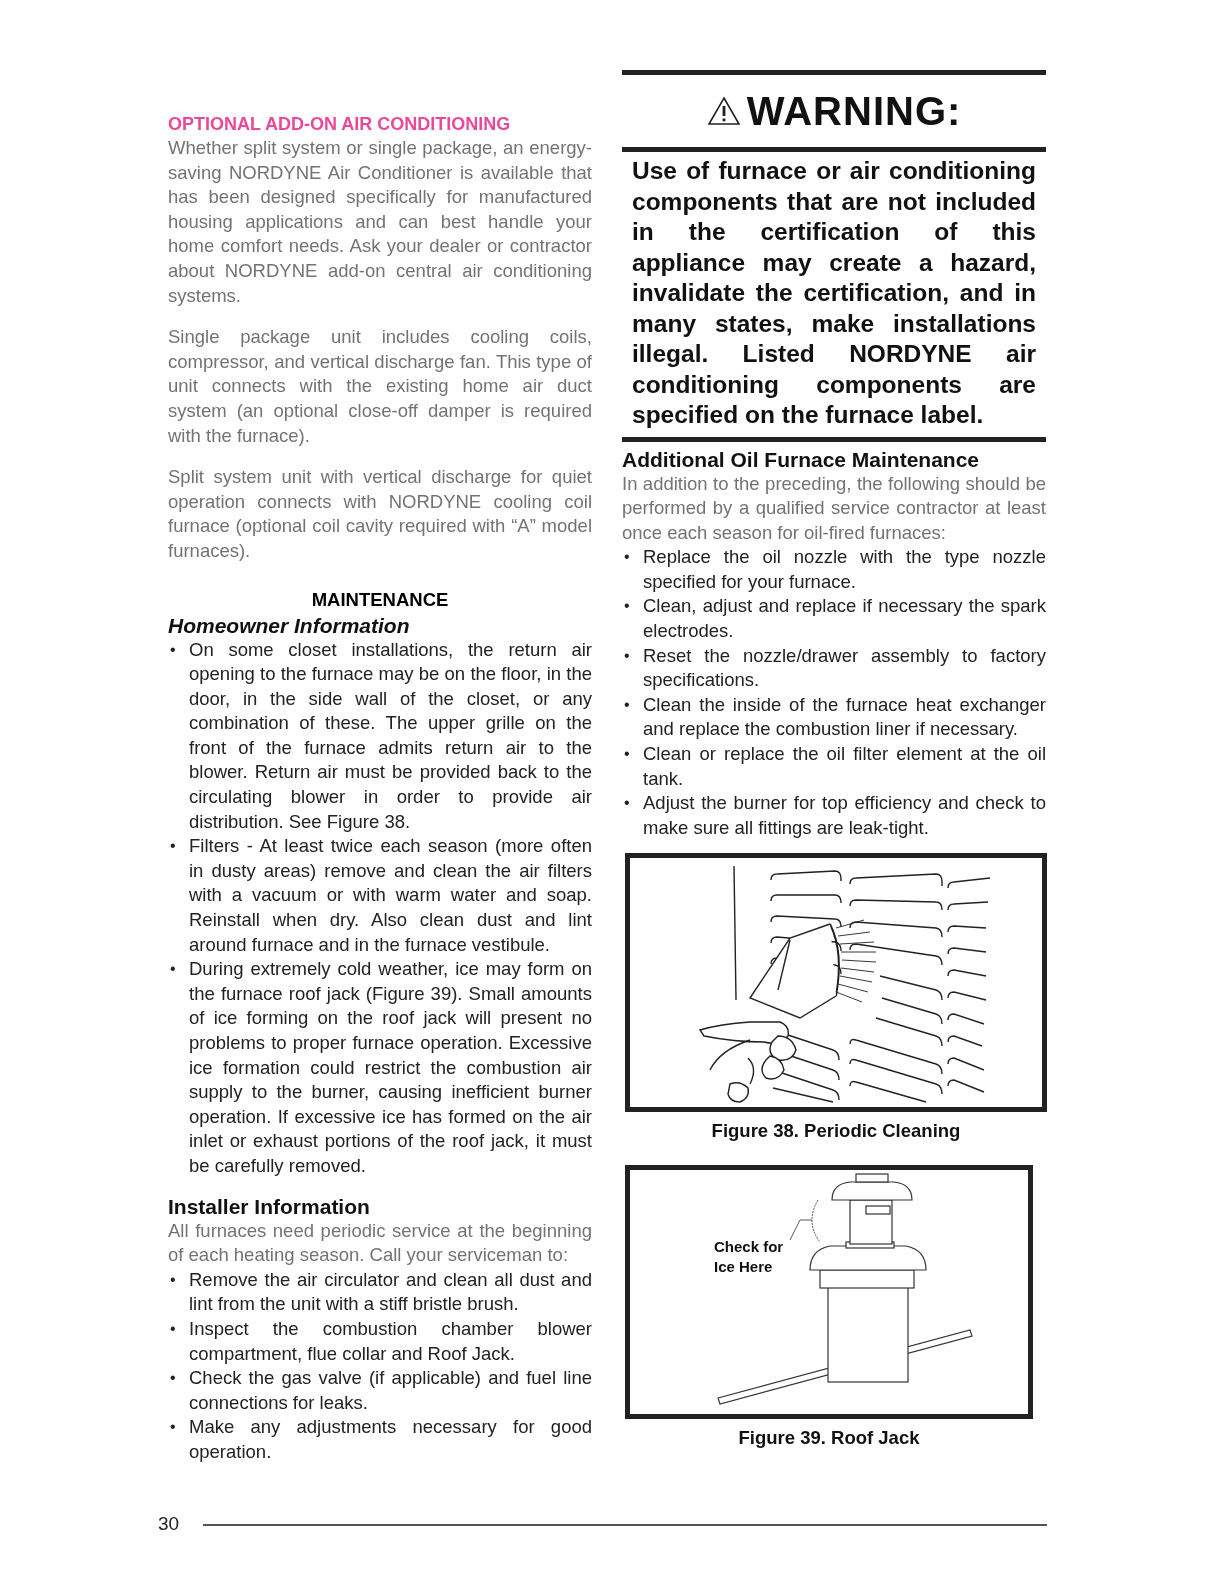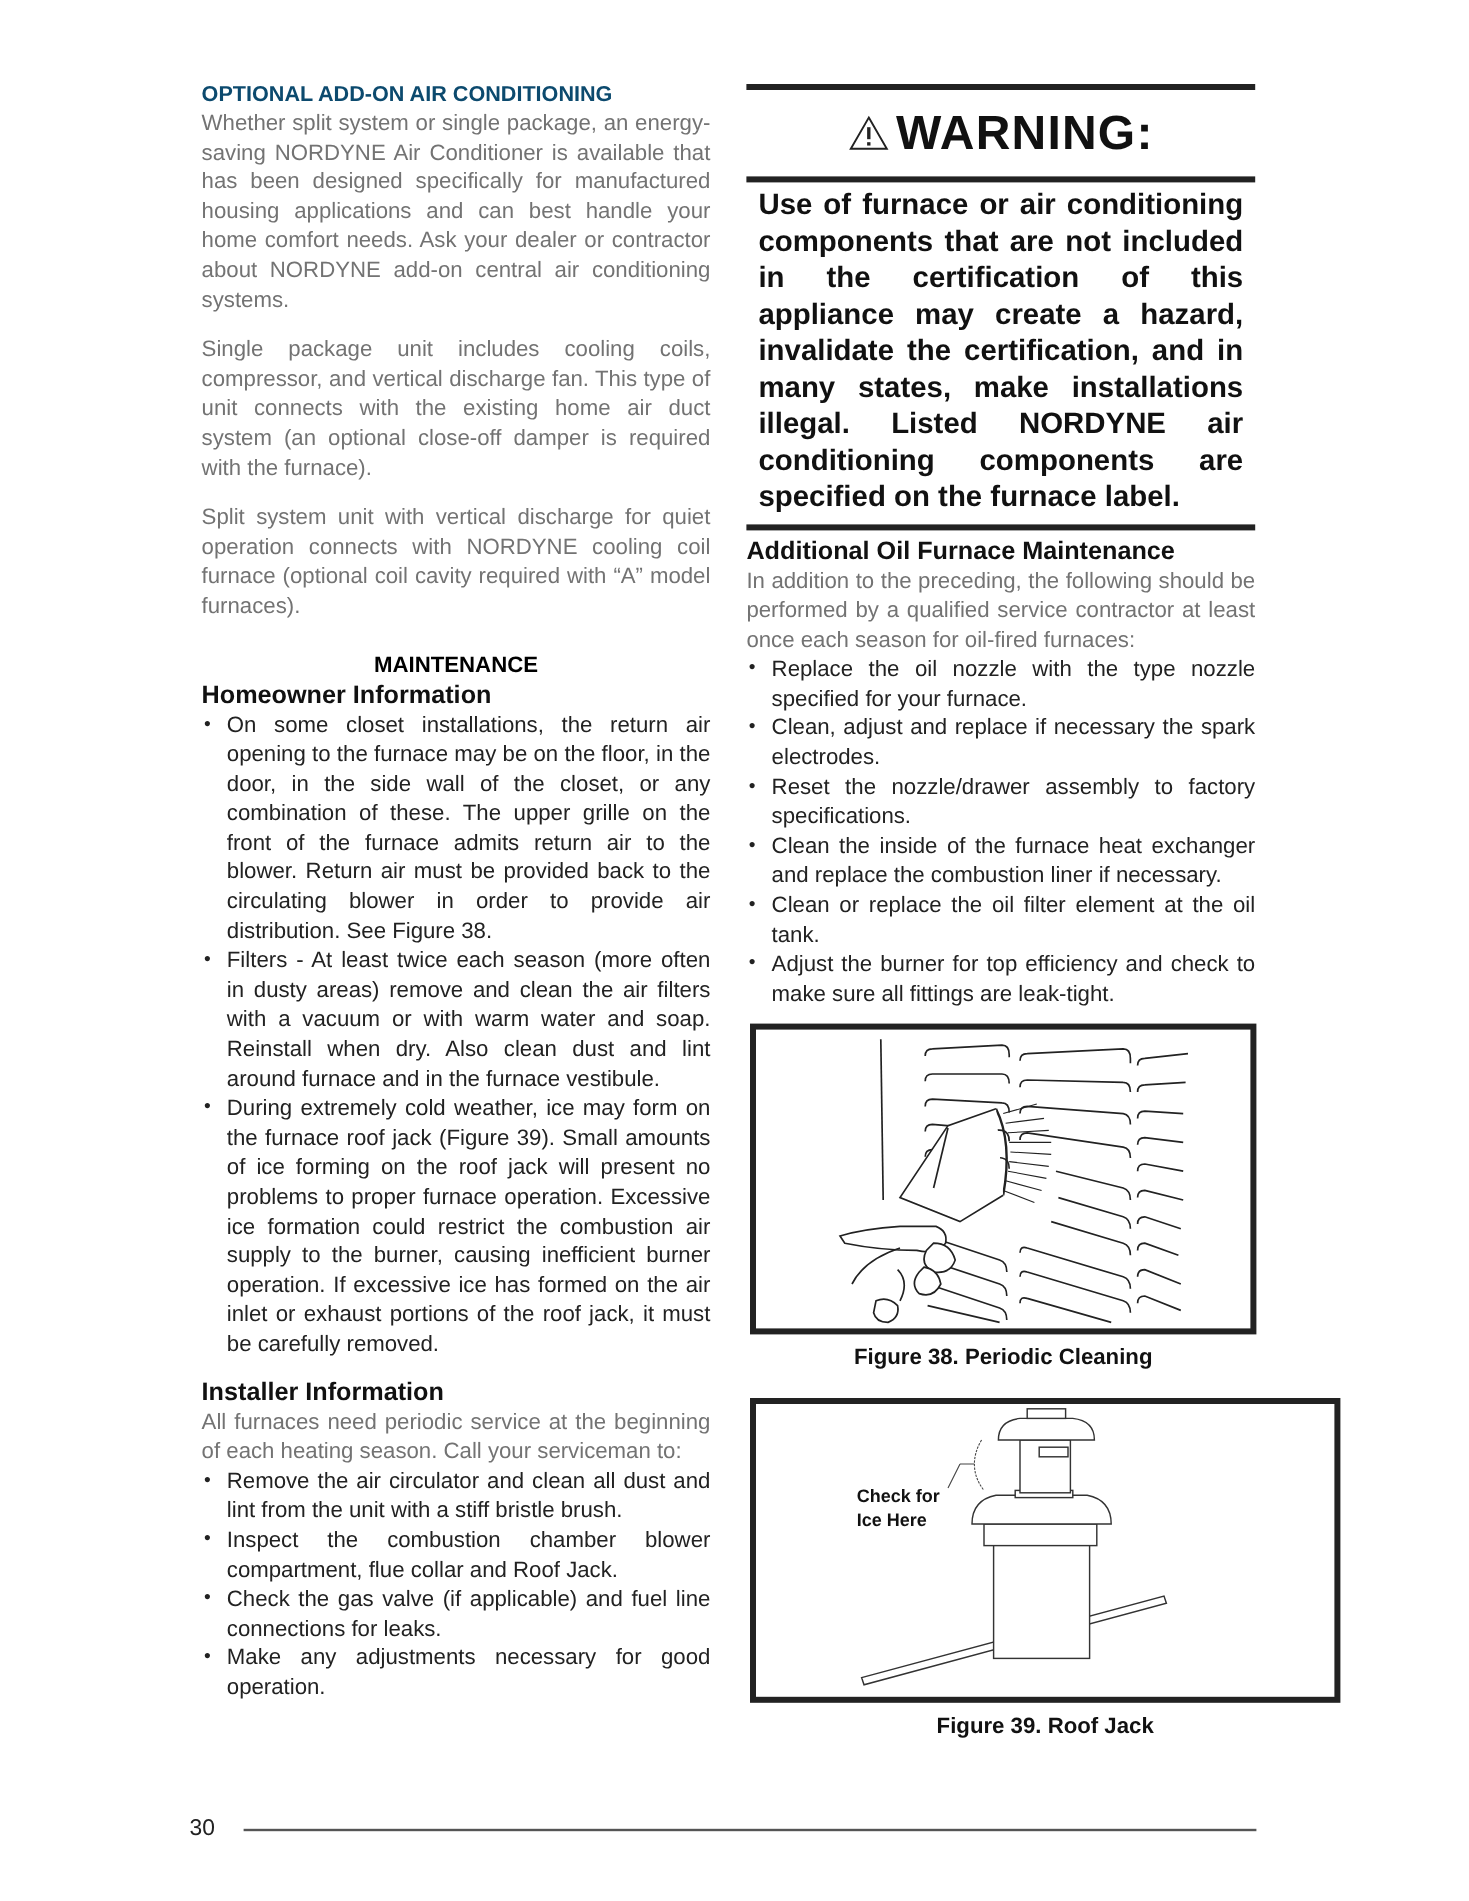--- a/index.html
+++ b/index.html
@@ -4,21 +4,21 @@
 <style>
   * { box-sizing: border-box; margin: 0; padding: 0; }
   html, body { width: 1224px; height: 1584px; background: #ffffff; }
   body { position: relative; font-family: "Liberation Sans", sans-serif; color: #1a1a1a; }
 
   .col { position: absolute; top: 66px; }
   .col-left { left: 168px; width: 424px; }
   .col-right { left: 622px; width: 424px; }
 
   .body-text { font-size: 18.5px; line-height: 24.6px; text-align: justify; color: #737373; }
-  .section-title { font-size: 18px; font-weight: bold; line-height: 24px; color: #0c4a6e; }
+  .section-title { font-size: 18px; font-weight: bold; line-height: 24px; color: #ec4899; margin-top: 46px; }
   .sub-title { font-size: 21px; font-weight: bold; line-height: 24px; color: #111; }
   .center-title { text-align: center; font-size: 18.5px; font-weight: bold; line-height: 24px; margin-top: 12px; color: #000000; }
 
   p.para { margin-bottom: 17px; }
 
   ul.bullets { list-style: none; }
   ul.bullets li { position: relative; padding-left: 21px; font-size: 18.5px; line-height: 24.6px; text-align: justify; color: #222; }
   ul.bullets li::before { content: "\2022"; position: absolute; left: 2px; top: 0; font-size: 16px; }
 
   .thick-rule { height: 5px; background: #222; }
@@ -39,21 +39,21 @@
 <body>
 
 <div class="col col-left">
   <div class="section-title">OPTIONAL ADD-ON AIR CONDITIONING</div>
   <p class="body-text para">Whether split system or single package, an energy-saving NORDYNE Air Conditioner is available that has been designed specifically for manufactured housing applications and can best handle your home comfort needs. Ask your dealer or contractor about NORDYNE add-on central air conditioning systems.</p>
   <p class="body-text para">Single package unit includes cooling coils, compressor, and vertical discharge fan. This type of unit connects with the existing home air duct system (an optional close-off damper is required with the furnace).</p>
   <p class="body-text para" style="margin-bottom:12px;">Split system unit with vertical discharge for quiet operation connects with NORDYNE cooling coil furnace (optional coil cavity required with “A” model furnaces).</p>
 
   <div class="center-title" style="margin-top:24px;">MAINTENANCE</div>
 
-  <div class="sub-title" style="margin-top:2px;">Homeowner Information</div>
+  <div class="sub-title" style="margin-top:2px;font-style:italic;">Homeowner Information</div>
   <ul class="bullets">
     <li>On some closet installations, the return air opening to the furnace may be on the floor, in the door, in the side wall of the closet, or any combination of these. The upper grille on the front of the furnace admits return air to the blower. Return air must be provided back to the circulating blower in order to provide air distribution. See Figure 38.</li>
     <li>Filters - At least twice each season (more often in dusty areas) remove and clean the air filters with a vacuum or with warm water and soap. Reinstall when dry. Also clean dust and lint around furnace and in the furnace vestibule.</li>
     <li>During extremely cold weather, ice may form on the furnace roof jack (Figure 39). Small amounts of ice forming on the roof jack will present no problems to proper furnace operation. Excessive ice formation could restrict the combustion air supply to the burner, causing inefficient burner operation. If excessive ice has formed on the air inlet or exhaust portions of the roof jack, it must be carefully removed.</li>
   </ul>
 
   <div class="sub-title" style="margin-top:16px;">Installer Information</div>
   <p class="body-text">All furnaces need periodic service at the beginning of each heating season. Call your serviceman to:</p>
   <ul class="bullets">
     <li>Remove the air circulator and clean all dust and lint from the unit with a stiff bristle brush.</li>
@@ -157,21 +157,21 @@
         <path d="M140,198 q12,2 14,14 q-6,12 -18,8 q-8,-8 0,-18 z" fill="#fff"></path>
         <path d="M100,226 q10,-4 18,4 q2,10 -8,14 q-10,0 -12,-8 z" fill="#fff"></path>
         <path d="M80,212 q10,-20 40,-30"></path>
         <path d="M118,200 q10,10 2,26"></path>
       </g>
     </svg>
   </div>
   <div class="fig-caption">Figure 38. Periodic Cleaning</div>
 </div>
 
-<div style="position:absolute; left:625px; top:1165px; width:492px;">
+<div style="position:absolute; left:625px; top:1165px; width:408px;">
   <div class="figure-frame" style="height:254px;">
     <svg width="412" height="244" viewBox="0 0 412 244" style="display:block;">
       <g stroke="#333" fill="#fff" stroke-width="1.2">
 
         <path d="M88,228 L340,160 L342,166 L90,234 Z"></path>
 
         <rect x="198" y="116" width="80" height="96"></rect>
 
         <rect x="190" y="100" width="94" height="18"></rect>
 

